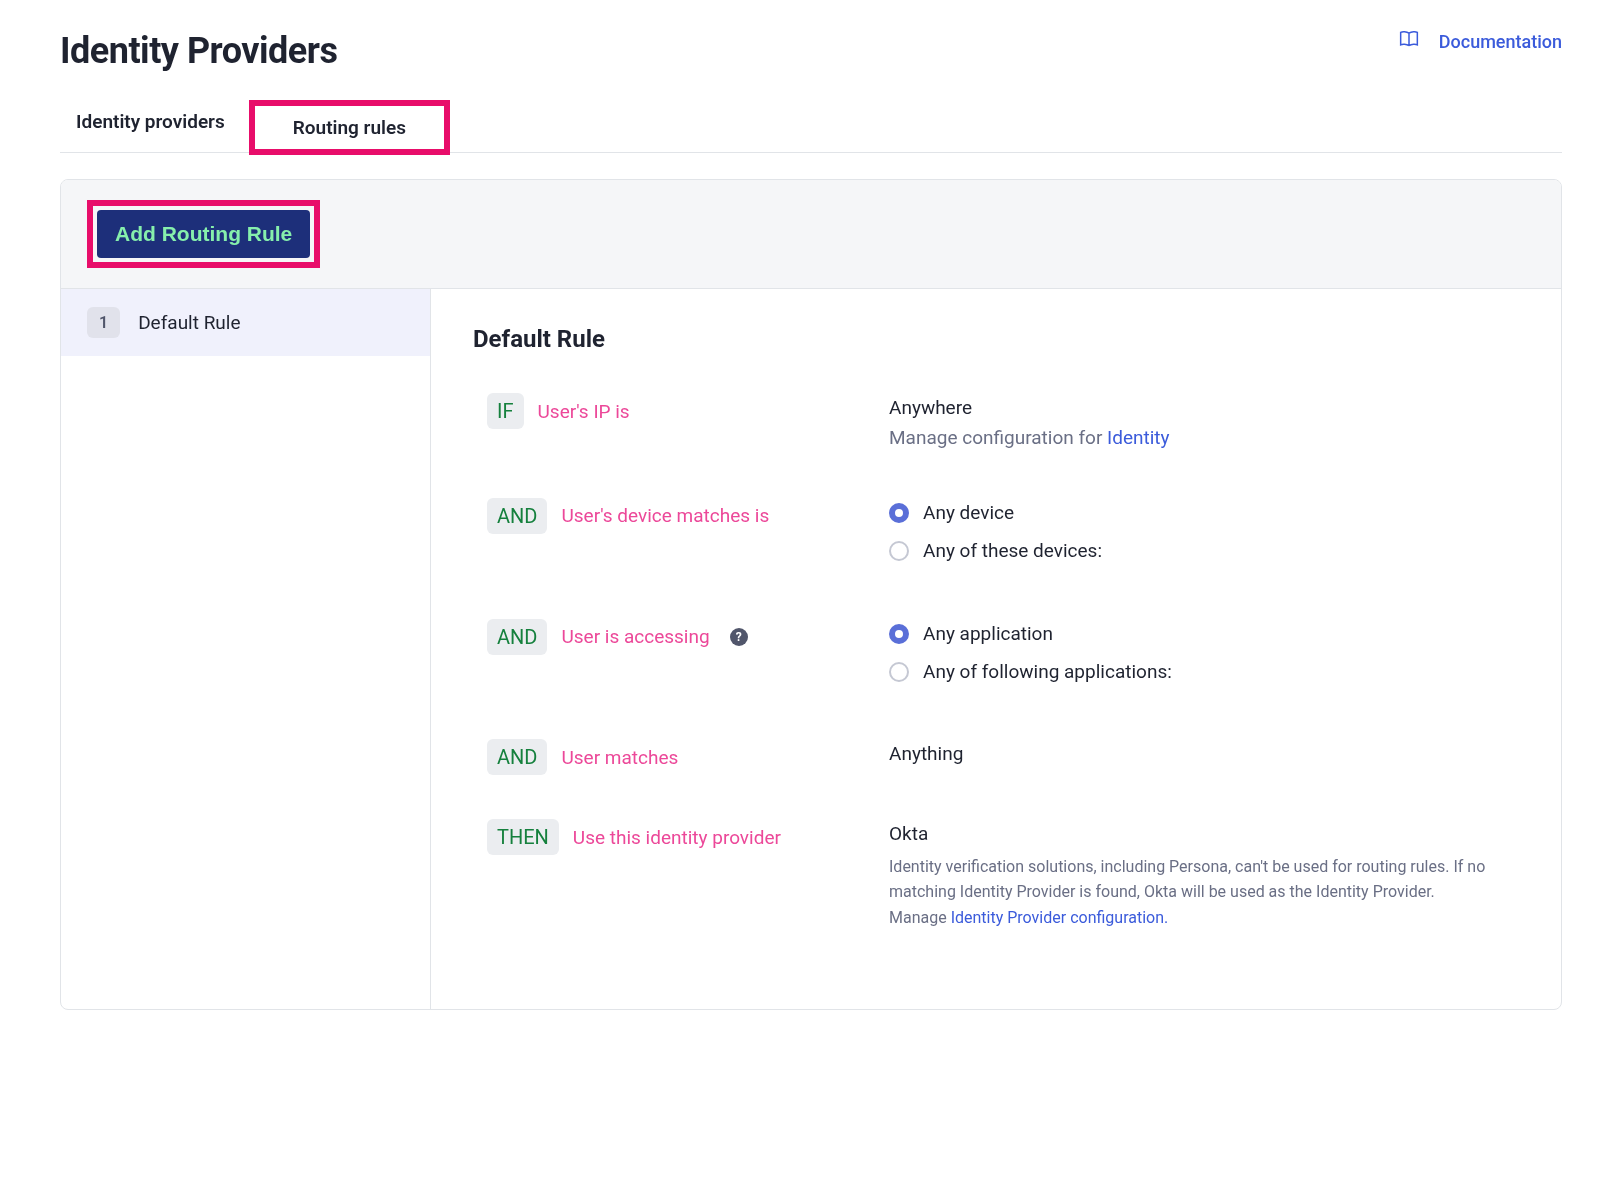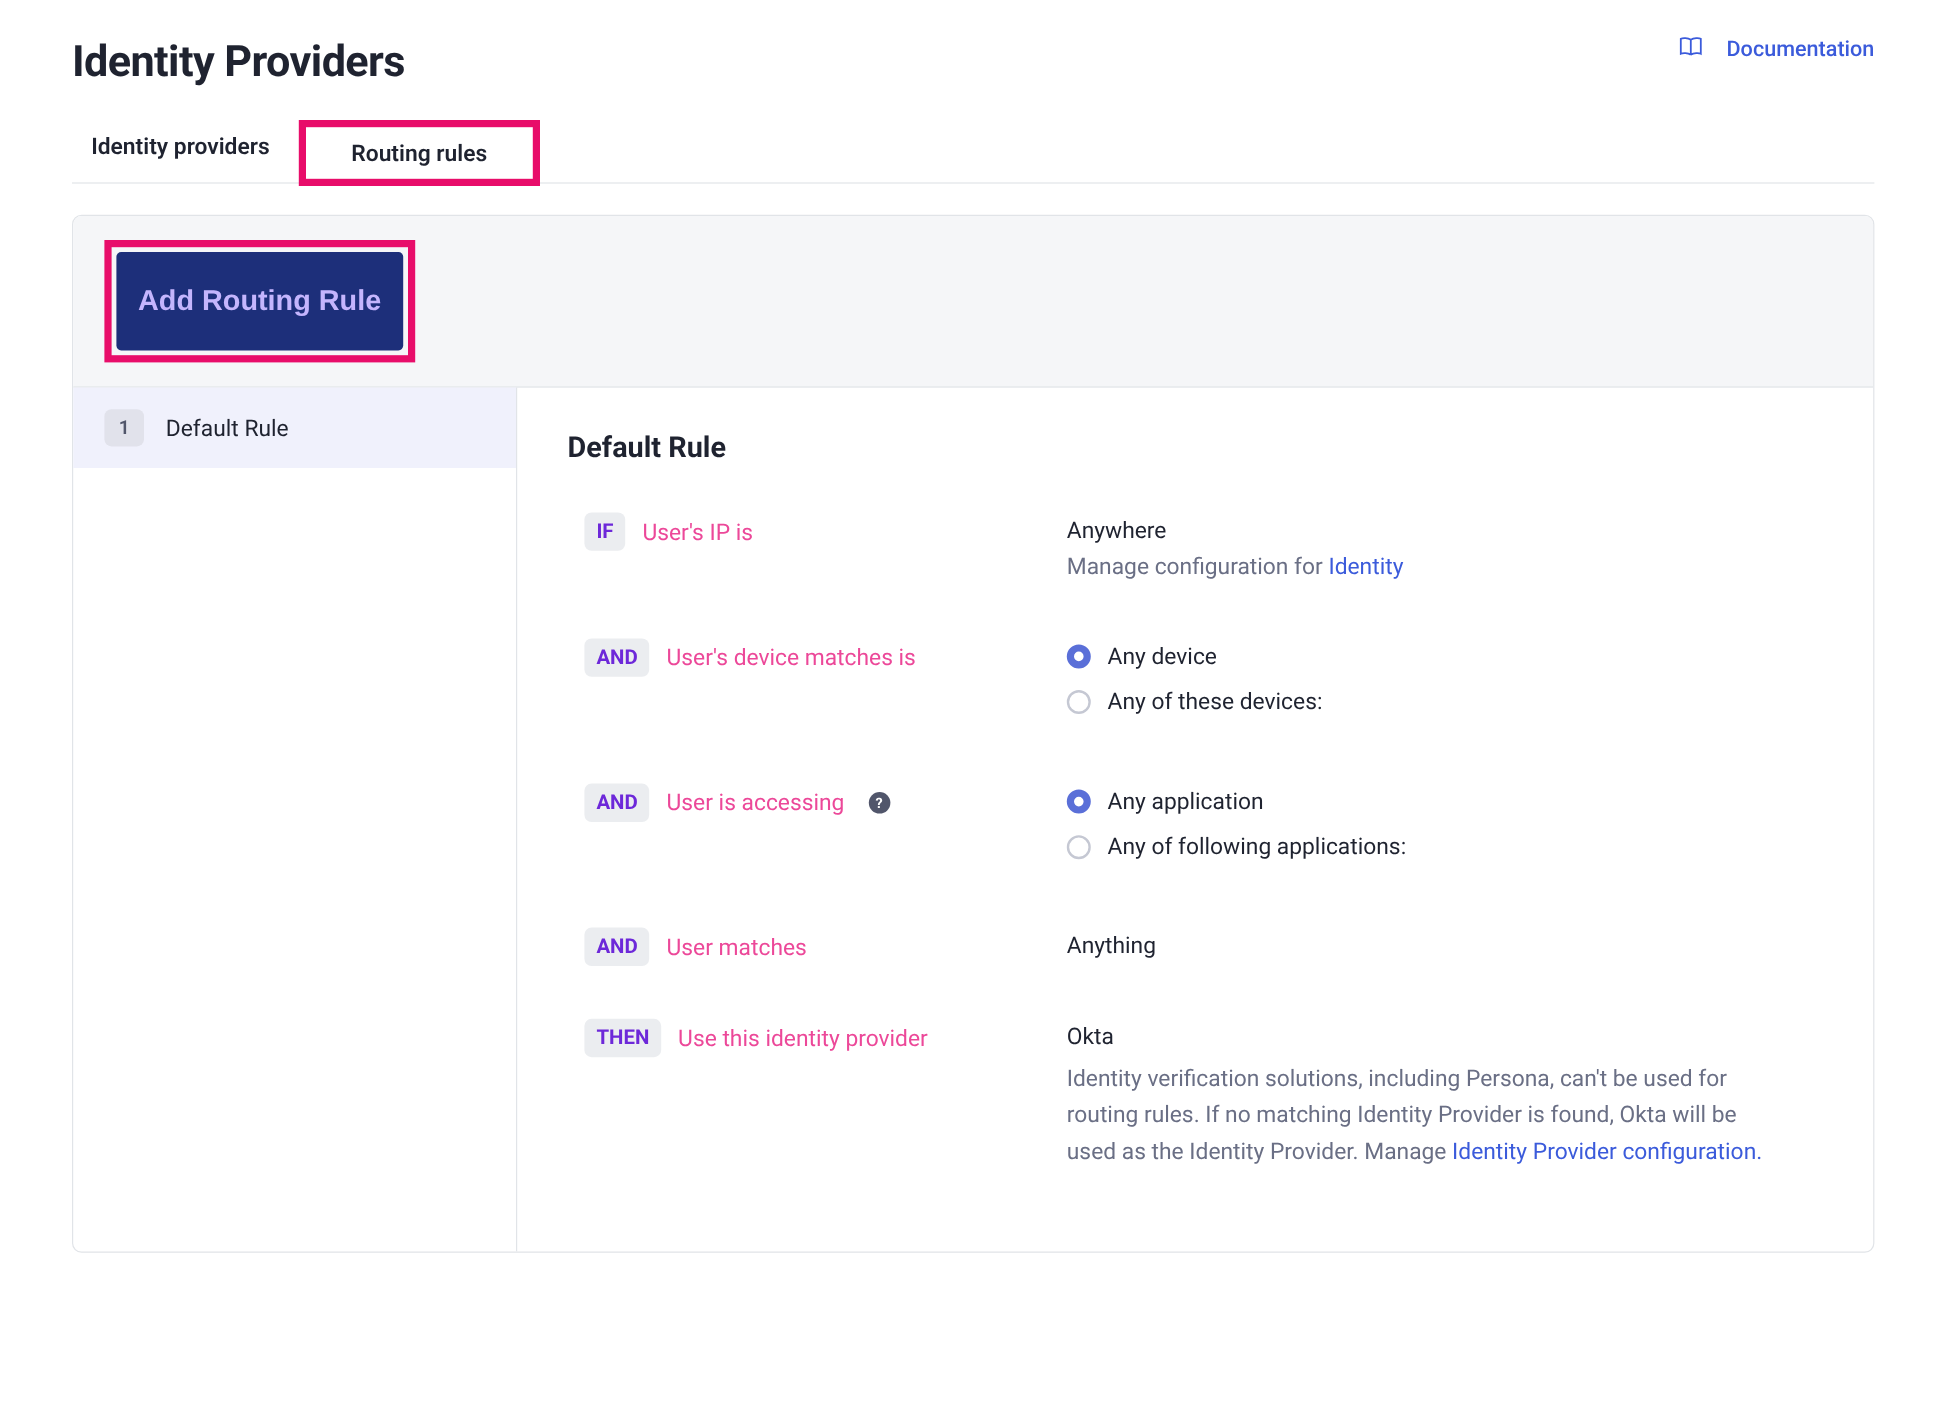--- a/index.html
+++ b/index.html
@@ -13,40 +13,40 @@
   .header-row { display: flex; justify-content: space-between; align-items: flex-start; margin-bottom: 28px; }
   .page-title { font-size: 36px; font-weight: 700; color: #1f2330; letter-spacing: -0.5px; }
   .doc-link { display: inline-flex; align-items: center; gap: 20px; color: #3b5bdb; font-size: 18px; font-weight: 500; text-decoration: none; }
   .doc-link svg { width: 20px; height: 18px; }
   .tabs { display: flex; border-bottom: 1px solid #e1e4e8; position: relative; }
   .tab { padding: 10px 24px 14px 16px; font-size: 19px; font-weight: 600; color: #1f2330; cursor: pointer; }
   .highlight-box-tab { border: 6px solid #e80d6a; display: inline-block; padding: 10px 38px; margin-bottom: -3px; }
   .card { border: 1px solid #e1e4e8; border-radius: 8px; margin-top: 26px; overflow: hidden; }
   .card-toolbar { background: #f5f6f8; padding: 20px 26px; border-bottom: 1px solid #e1e4e8; }
   .highlight-box-btn { border: 6px solid #e80d6a; display: inline-block; padding: 4px; }
-  .add-btn { background: #1d2f7a; color: #c4b5fd; border: none; padding: 27px 18px; font-size: 24px; font-weight: 600; border-radius: 4px; cursor: pointer; }
+  .add-btn { background: #1d2f7a; color: #86efac; border: none; padding: 12px 18px; font-size: 21px; font-weight: 600; border-radius: 4px; cursor: pointer; }
   .card-body { display: flex; min-height: 720px; }
   .sidebar { width: 370px; border-right: 1px solid #e1e4e8; }
   .rule-item { display: flex; align-items: center; gap: 18px; padding: 18px 26px; background: #f0f1fc; cursor: pointer; }
   .rule-num { background: #e1e2eb; color: #51566b; font-weight: 600; font-size: 16px; padding: 6px 12px; border-radius: 6px; min-width: 32px; text-align: center; }
   .rule-label { font-size: 19px; color: #1f2330; }
   .detail { flex: 1; padding: 36px 42px; }
   .detail-title { font-size: 24px; font-weight: 700; margin-bottom: 40px; }
   .condition-row { display: flex; align-items: flex-start; margin-bottom: 44px; gap: 0; }
   .cond-left { display: flex; align-items: center; gap: 14px; width: 416px; flex-shrink: 0; padding-left: 14px; }
-  .chip { background: #ebedf0; color: #6d28d9; font-size: 17px; font-weight: 700; padding: 6px 10px; border-radius: 6px; white-space: nowrap; }
+  .chip { background: #ebedf0; color: #15803d; font-size: 20px; font-weight: 400; padding: 6px 10px; border-radius: 6px; white-space: nowrap; }
   .cond-label { font-size: 19px; color: #ec4899; }
   .help-icon { display: inline-flex; width: 18px; height: 18px; border-radius: 50%; background: #51566b; color: #fff; font-size: 12px; font-weight: 700; align-items: center; justify-content: center; margin-left: 6px; }
   .cond-right { flex: 1; font-size: 19px; color: #1f2330; line-height: 1.6; }
   .subtext { color: #6a6f85; }
   .link { color: #3b5bdb; }
   .radio-row { display: flex; align-items: center; gap: 14px; margin-bottom: 8px; }
   .radio { width: 20px; height: 20px; border-radius: 50%; border: 2px solid #c5c8d3; flex-shrink: 0; display: inline-block; position: relative; }
   .radio.selected { border-color: #5a6fd8; border-width: 6px; }
-  .desc { color: #6a6f85; font-size: 19px; line-height: 1.6; max-width: 600px; margin-top: 4px;}
+  .desc { color: #6a6f85; font-size: 16px; line-height: 1.6; max-width: 600px; margin-top: 4px;}
 </style>
 </head>
 <body>
 
 <div class="header-row">
   <h1 class="page-title">Identity Providers</h1>
   <a href="#" class="doc-link">
     <span>
       <svg viewBox="0 0 24 20" fill="none" stroke="#3b5bdb" stroke-width="1.8">
         <path d="M12 3 C9 1, 4 1, 2 2 V17 C4 16, 9 16, 12 18 M12 3 C15 1, 20 1, 22 2 V17 C20 16, 15 16, 12 18 M12 3 V18"></path>

